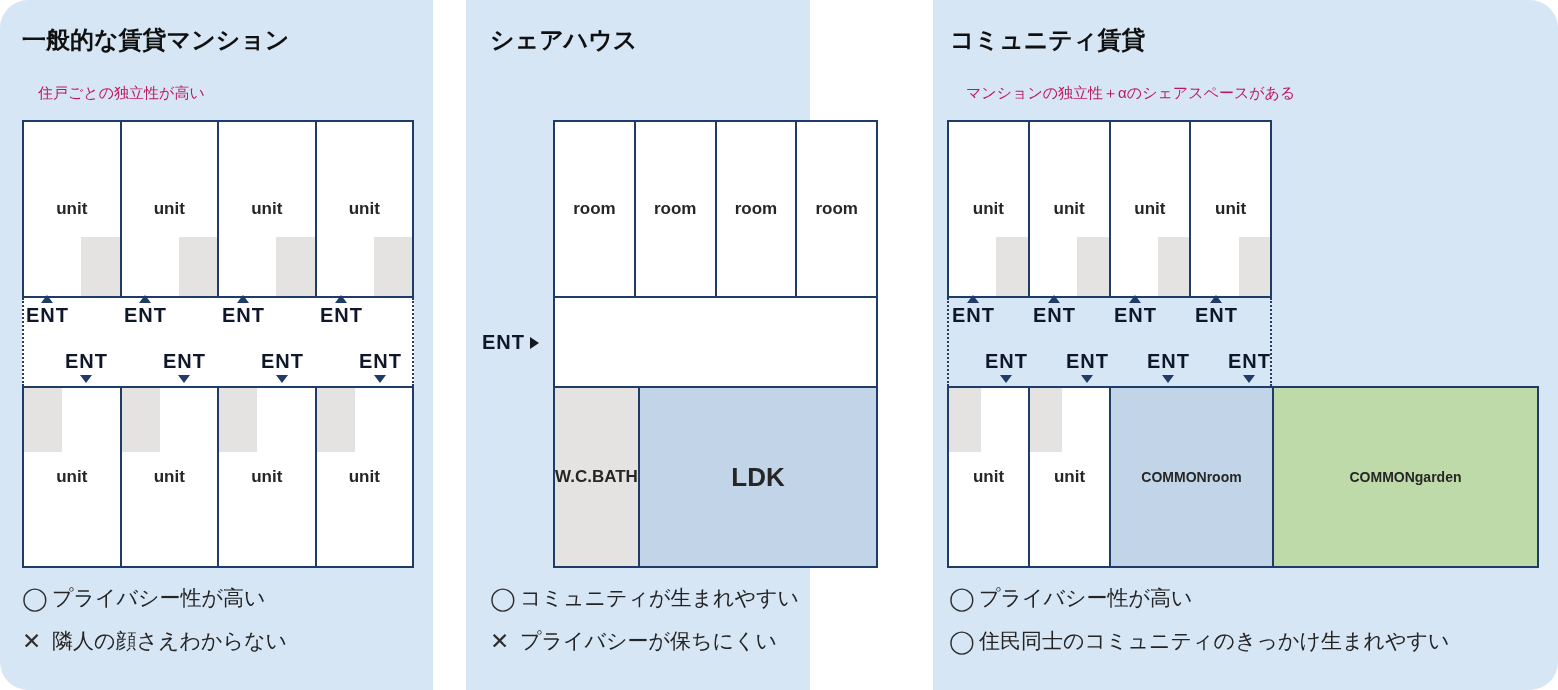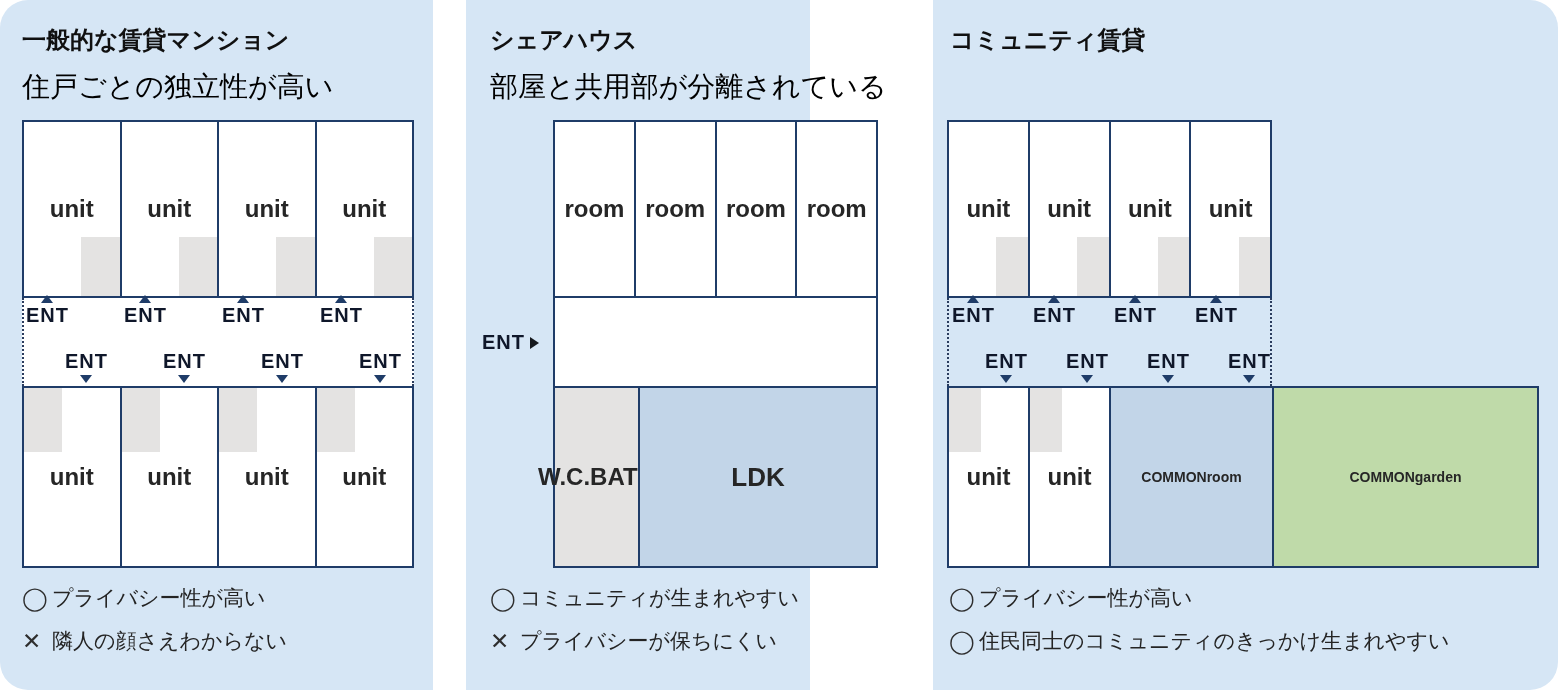--- a/index.html
+++ b/index.html
@@ -4,31 +4,31 @@
 <style>
   :root{
     --panel-bg:#d6e6f5; --border-navy:#1f3c68; --gray-fill:#e4e3e2;
     --blue-fill:#c2d5e8; --green-fill:#bfdaa9; --text-dark:#1c1c1c;
   }
   html,body{margin:0;padding:0;background:#ffffff;}
   #canvas{position:relative;width:1558px;height:690px;background:#ffffff;overflow:hidden;
           font-family:"Liberation Sans","DejaVu Sans",sans-serif;color:var(--text-dark);border-radius:28px;}
   .panel{position:absolute;top:0;height:690px;background:var(--panel-bg);}
   .title{position:absolute;top:24px;margin:0;font-size:24px;font-weight:bold;color:#101010;white-space:nowrap;}
-  .subtitle{position:absolute;top:68px;margin:0;font-size:28px;font-weight:normal;color:#000000;white-space:nowrap;}
+  .subtitle{position:absolute;top:68px;margin:16px;font-size:15px;font-weight:normal;color:#be185d;white-space:nowrap;}
   .diagram{position:absolute;top:120px;}
   .row{position:absolute;left:0;display:flex;border:2px solid var(--border-navy);box-sizing:border-box;}
   .row.white{background:#fff;}
   .cell{position:relative;flex:1;background:#fff;box-sizing:border-box;}
   .cell + .cell{border-left:2px solid var(--border-navy);}
   .cell.blue{background:var(--blue-fill);padding-left:12px;}
   .cell.green{background:var(--green-fill);}
   .cell.gray{background:var(--gray-fill);}
   .lbl{position:absolute;inset:0;display:flex;align-items:center;justify-content:center;
-       font-size:24px;font-weight:600;color:#262626;text-align:center;}
+       font-size:17px;font-weight:600;color:#262626;text-align:center;}
   .lbl.two{flex-direction:row;line-height:1.35;font-weight:bold;}
   .lbl.common{font-size:14px;font-weight:bold;}
   .lbl.ldk{font-size:26px;font-weight:bold;}
   .alcove{position:absolute;background:var(--gray-fill);}
   .alcove.br{right:0;bottom:0;width:40%;height:34%;}
   .alcove.tl{left:0;top:0;width:40%;height:36%;}
   .corridor{position:absolute;left:0;box-sizing:border-box;}
   .corridor.open{border-left:2px dotted #2a3c5e;border-right:2px dotted #2a3c5e;}
   .corridor.open.white{background:#fff;}
   .corridor.closed{background:#fff;border:2px solid var(--border-navy);}
@@ -113,21 +113,20 @@
         </li>
       <li>
           <span class="pt-sym">✕</span>
           <span>隣人の顔さえわからない</span>
         </li>
     </ul>
   </section>
 
   <section class="panel" style="left:466px;width:344px;">
     <h2 class="title" style="left:24px;">シェアハウス</h2>
-    <p class="subtitle" style="left:24px;">部屋と共用部が分離されている</p>
 
     <span class="ent" style="left:16px;top:331px;"><span>ENT</span><i class="arr-right"></i></span>
 
     <div class="diagram" style="left:87px;width:325px;height:448px;">
 
       <div class="row white" style="top:0;width:325px;height:178px;">
         <div class="cell">
             <span class="lbl">room</span>
           </div>
         <div class="cell">
@@ -163,20 +162,21 @@
         </li>
       <li>
           <span class="pt-sym">✕</span>
           <span>プライバシーが保ちにくい</span>
         </li>
     </ul>
   </section>
 
   <section class="panel" style="left:933px;width:625px;">
     <h2 class="title" style="left:17px;">コミュニティ賃貸</h2>
+    <p class="subtitle" style="left:17px;">マンションの独立性＋αのシェアスペースがある</p>
 
     <div class="diagram" style="left:14px;width:592px;height:448px;">
 
       <div class="row white" style="top:0;width:325px;height:178px;">
         <div class="cell">
             <span class="alcove br"></span>
             <span class="lbl">unit</span>
           </div>
         <div class="cell">
             <span class="alcove br"></span>

